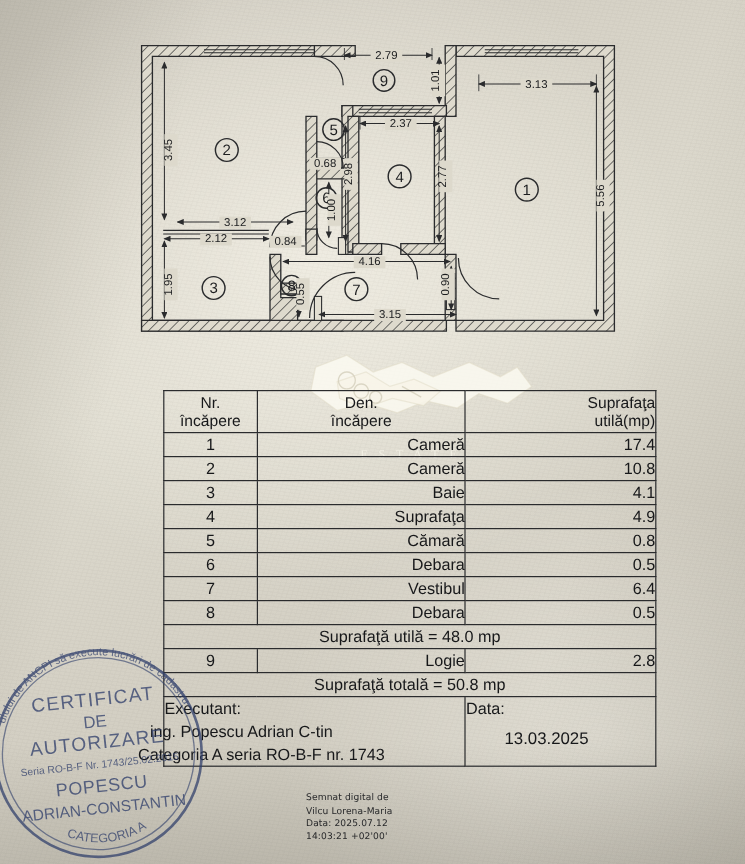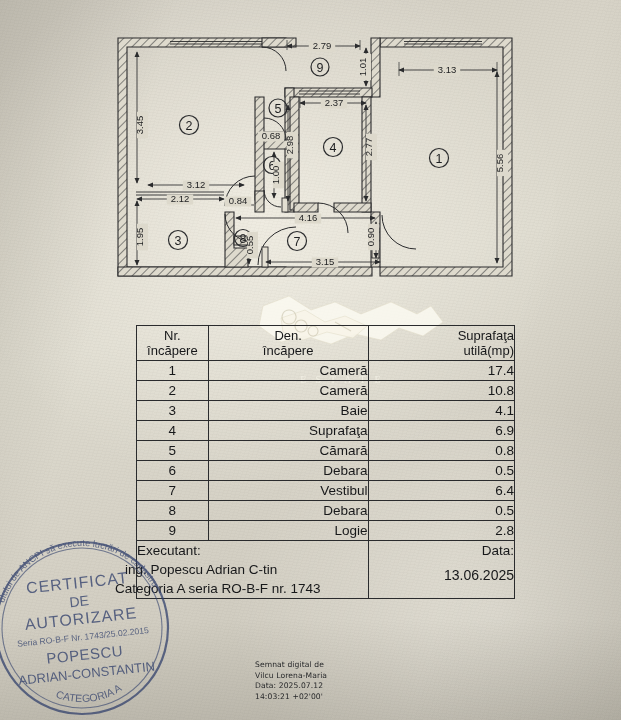--- a/index.html
+++ b/index.html
@@ -42,42 +42,42 @@
     font-size:23px;color:rgba(252,250,240,.82);
   }
   #wm .wmsub{
     position:absolute;left:0;top:86px;width:320px;text-align:center;
     font-family:"Liberation Serif", serif;letter-spacing:9px;
     font-size:10px;color:rgba(250,248,238,.62);
   }
 
   
   #tbl{
-    position:absolute;left:136px;top:325px;width:379px;
+    position:absolute;left:136px;top:325px;width:411px;
     border-collapse:collapse;
     color:#17181a;
   }
   #tbl td,#tbl th{
     border:1px solid #2a2b2d;
     font-size:13.5px;font-weight:400;
     padding:0;height:19px;line-height:19px;
     background:transparent;
   }
   #tbl th{font-size:13px;height:34px;line-height:15px;font-weight:400;}
   .c-nr{width:71px;text-align:center;}
   .c-den{width:160px;text-align:right;padding-left:22px;}
   .c-sup{width:146px;text-align:right;}
   .span-row{text-align:center;font-size:14px;height:21px;line-height:21px;}
   .sig-cell{
     height:62px;vertical-align:top;text-align:left;
     padding:4px 0 0 22px;font-size:13.5px;line-height:16px;
   }
   .sig-cell.rec{height:78px;}
   .data-cell{
-    vertical-align:top;text-align:right;padding:4px 0 0 8px;
+    vertical-align:top;text-align:left;padding:4px 0 0 8px;
     font-size:13.5px;line-height:16px;
   }
   .data-val{display:block;margin-top:6px;padding-left:32px;font-size:14px;}
   .exec-l1{display:block;}
   .exec-l2{display:block;margin-left:-12px;}
   .exec-l3{display:block;margin-left:-22px;}
   .rec-name{
     display:block;margin-top:6px;margin-left:-24px;
     font-size:17px;line-height:19px;color:#2b2c2e;
     font-family:"DejaVu Sans", sans-serif;
@@ -329,21 +329,21 @@
         <td class="c-sup">10.8</td>
       </tr>
       <tr>
         <td class="c-nr">3</td>
         <td class="c-den">Baie</td>
         <td class="c-sup">4.1</td>
       </tr>
       <tr>
         <td class="c-nr">4</td>
         <td class="c-den">Suprafaţa</td>
-        <td class="c-sup">6.9</td>
+        <td class="c-sup">4.9</td>
       </tr>
       <tr>
         <td class="c-nr">5</td>
         <td class="c-den">Cămară</td>
         <td class="c-sup">0.8</td>
       </tr>
       <tr>
         <td class="c-nr">6</td>
         <td class="c-den">Debara</td>
         <td class="c-sup">0.5</td>
@@ -352,31 +352,37 @@
         <td class="c-nr">7</td>
         <td class="c-den">Vestibul</td>
         <td class="c-sup">6.4</td>
       </tr>
       <tr>
         <td class="c-nr">8</td>
         <td class="c-den">Debara</td>
         <td class="c-sup">0.5</td>
       </tr>
       <tr>
+        <td class="span-row" colspan="3">Suprafaţă utilă = 48.0 mp</td>
+      </tr>
+      <tr>
         <td class="c-nr">9</td>
         <td class="c-den">Logie</td>
         <td class="c-sup">2.8</td>
+      </tr>
+      <tr>
+        <td class="span-row" colspan="3">Suprafaţă totală = 50.8 mp</td>
       </tr>
       <tr>
         <td class="sig-cell" colspan="2">
           <span class="exec-l1">Executant:</span>
           <span class="exec-l2">ing. Popescu Adrian C-tin</span>
           <span class="exec-l3">Categoria A seria RO-B-F nr. 1743</span>
         </td>
-        <td class="data-cell"><span>Data:</span><span class="data-val">13.06.2025</span></td>
+        <td class="data-cell"><span>Data:</span><span class="data-val">13.03.2025</span></td>
       </tr>
     </tbody>
 </table>
 
 <div class="dsig">
   <div>Semnat digital de</div>
   <div>Vilcu Lorena-Maria</div>
   <div>Data: 2025.07.12</div>
   <div>14:03:21 +02'00'</div>
 </div>

